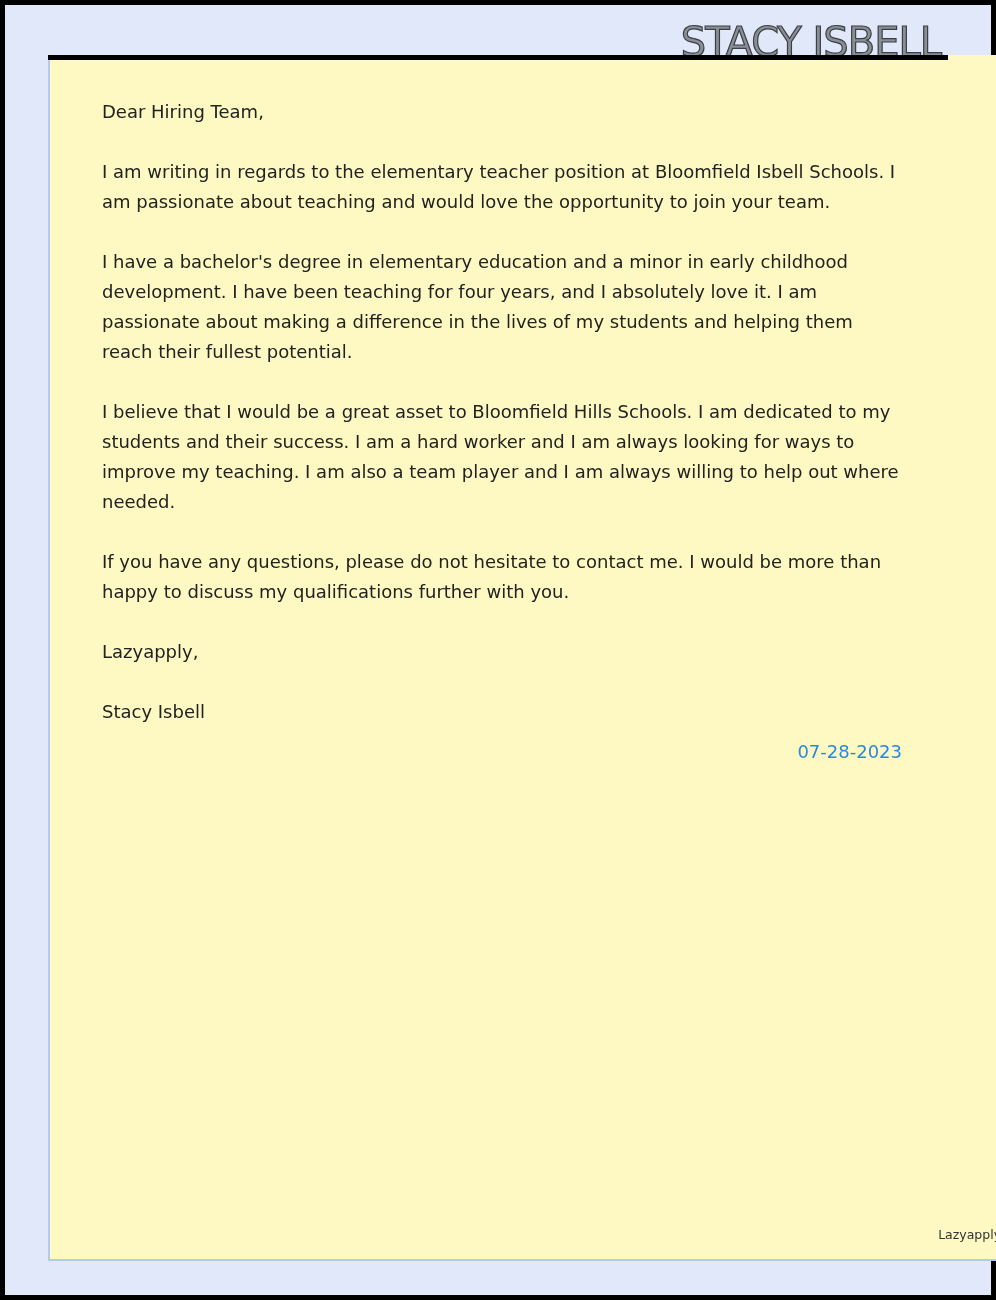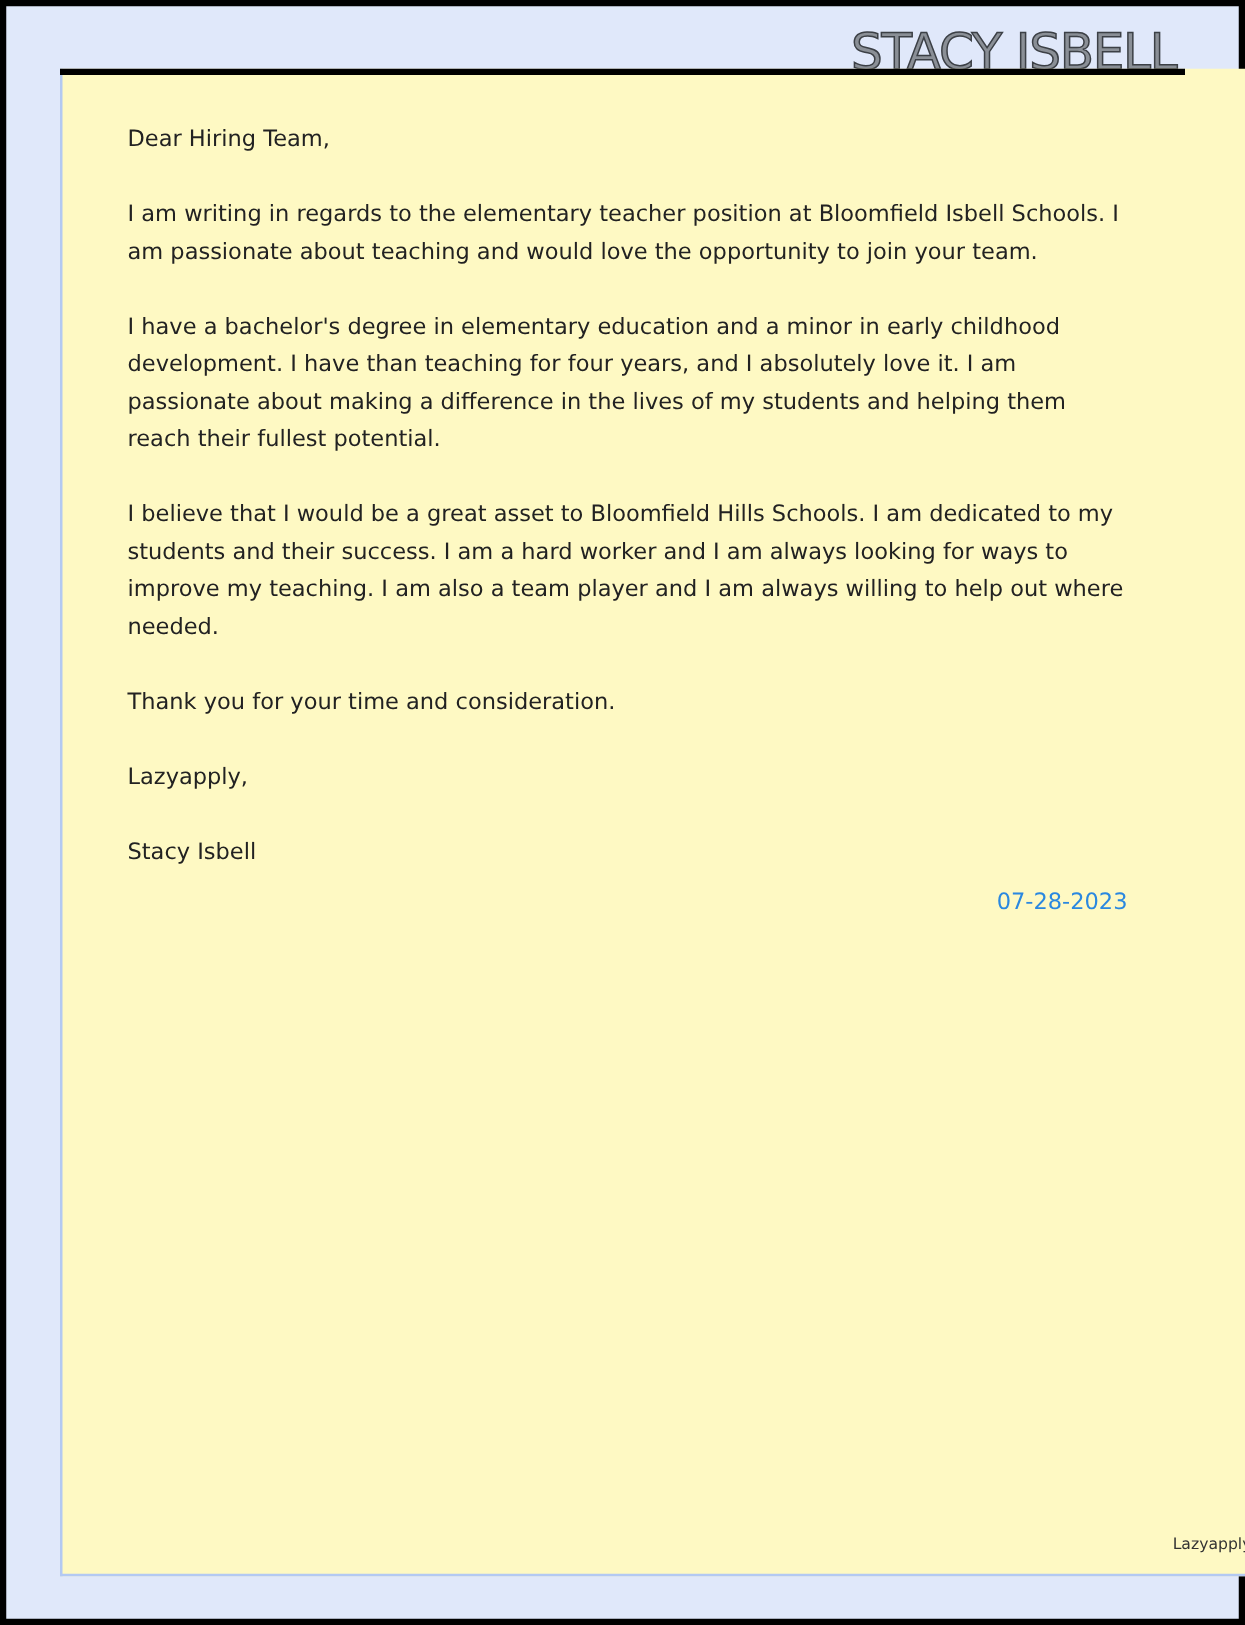--- a/index.html
+++ b/index.html
@@ -17,23 +17,23 @@
 </style>
 </head>
 <body>
 
 <div class="frame">
   <div class="name">STACY ISBELL</div>
   <div class="page">
     <div class="body">
       <p>Dear Hiring Team,</p>
       <p>I am writing in regards to the elementary teacher position at Bloomfield Isbell Schools. I am passionate about teaching and would love the opportunity to join your team.</p>
-      <p>I have a bachelor's degree in elementary education and a minor in early childhood development. I have than teaching for four years, and I absolutely love it. I am passionate about making a difference in the lives of my students and helping them reach their fullest potential.</p>
+      <p>I have a bachelor's degree in elementary education and a minor in early childhood development. I have been teaching for four years, and I absolutely love it. I am passionate about making a difference in the lives of my students and helping them reach their fullest potential.</p>
       <p>I believe that I would be a great asset to Bloomfield Hills Schools. I am dedicated to my students and their success. I am a hard worker and I am always looking for ways to improve my teaching. I am also a team player and I am always willing to help out where needed.</p>
-      <p>Thank you for your time and consideration.</p>
+      <p>If you have any questions, please do not hesitate to contact me. I would be more than happy to discuss my qualifications further with you.</p>
       <p>Lazyapply,</p>
       <p>Stacy Isbell</p>
       <p class="date">07-28-2023</p>
     </div>
     <div class="footer">Lazyapply.com</div>
   </div>
   <div class="topbar"></div>
 </div>
 
 </body></html>

